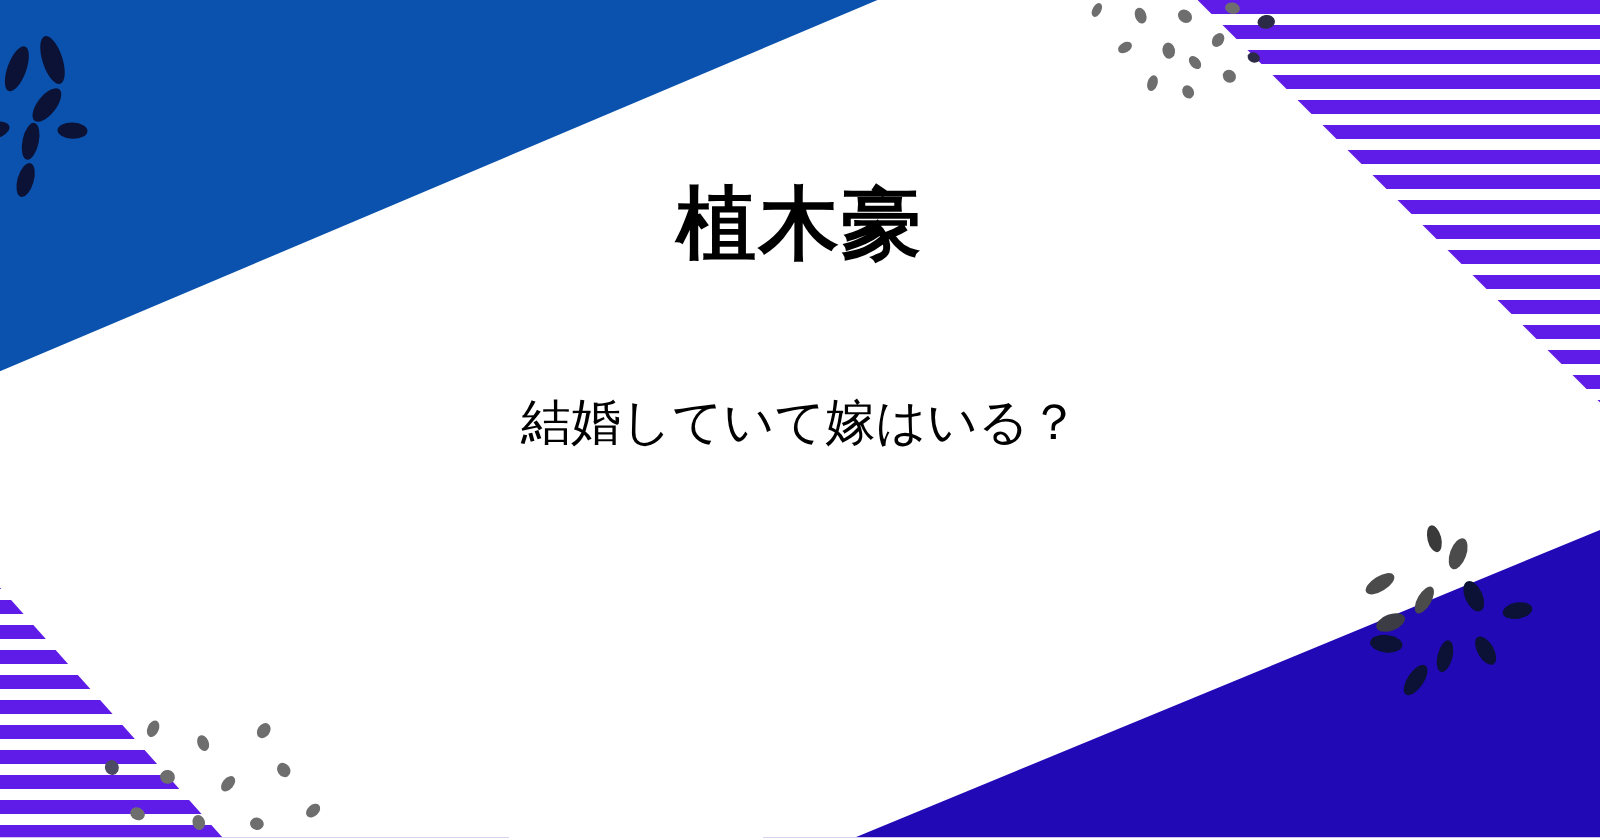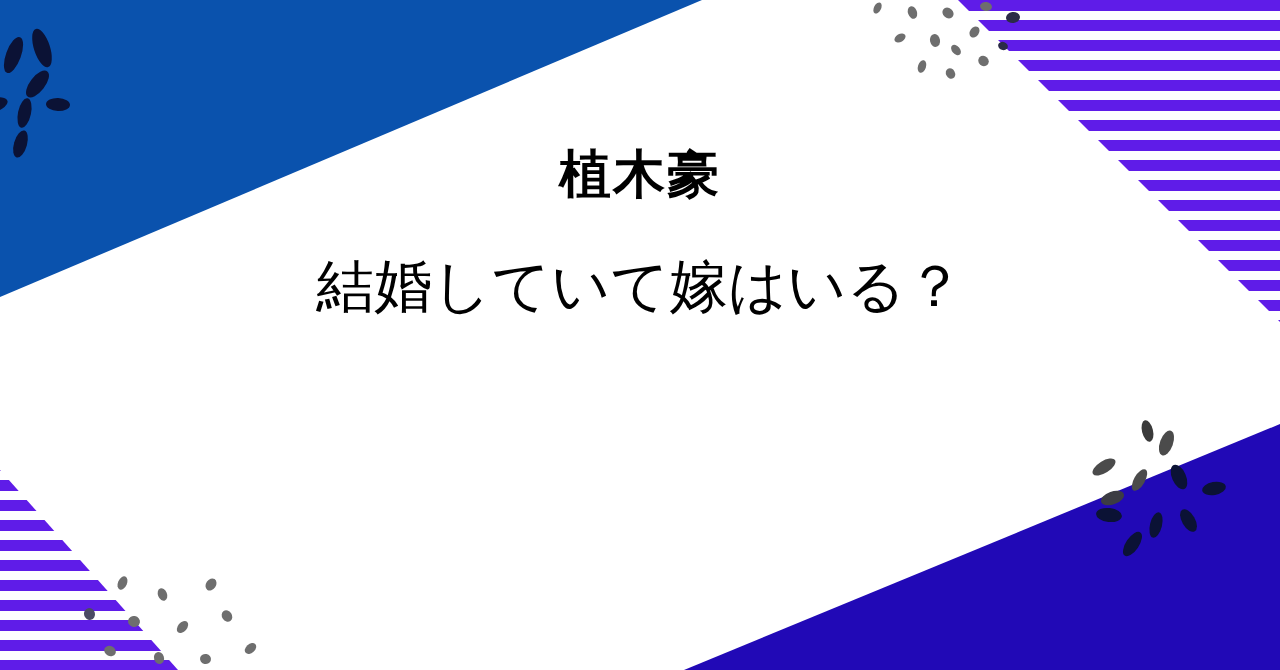--- a/index.html
+++ b/index.html
@@ -70,29 +70,29 @@
     position: absolute;
     inset: 0;
     display: flex;
     flex-direction: column;
     align-items: center;
     justify-content: flex-start;
     color: #000000;
   }
   .title {
     margin-top: 148px;
-    font-size: 52px;
+    font-size: 64px;
     font-weight: 700;
     letter-spacing: 2px;
     line-height: 1;
     white-space: nowrap;
   }
   .subtitle-1 {
-    margin-top: 57px;
-    font-size: 58px;
+    margin-top: 106px;
+    font-size: 40px;
     font-weight: 400;
     line-height: 1;
     white-space: nowrap;
   }
   .subtitle-2 {
     margin-top: 70px;
     font-size: 54px;
     font-weight: 400;
     line-height: 1;
     white-space: nowrap;

